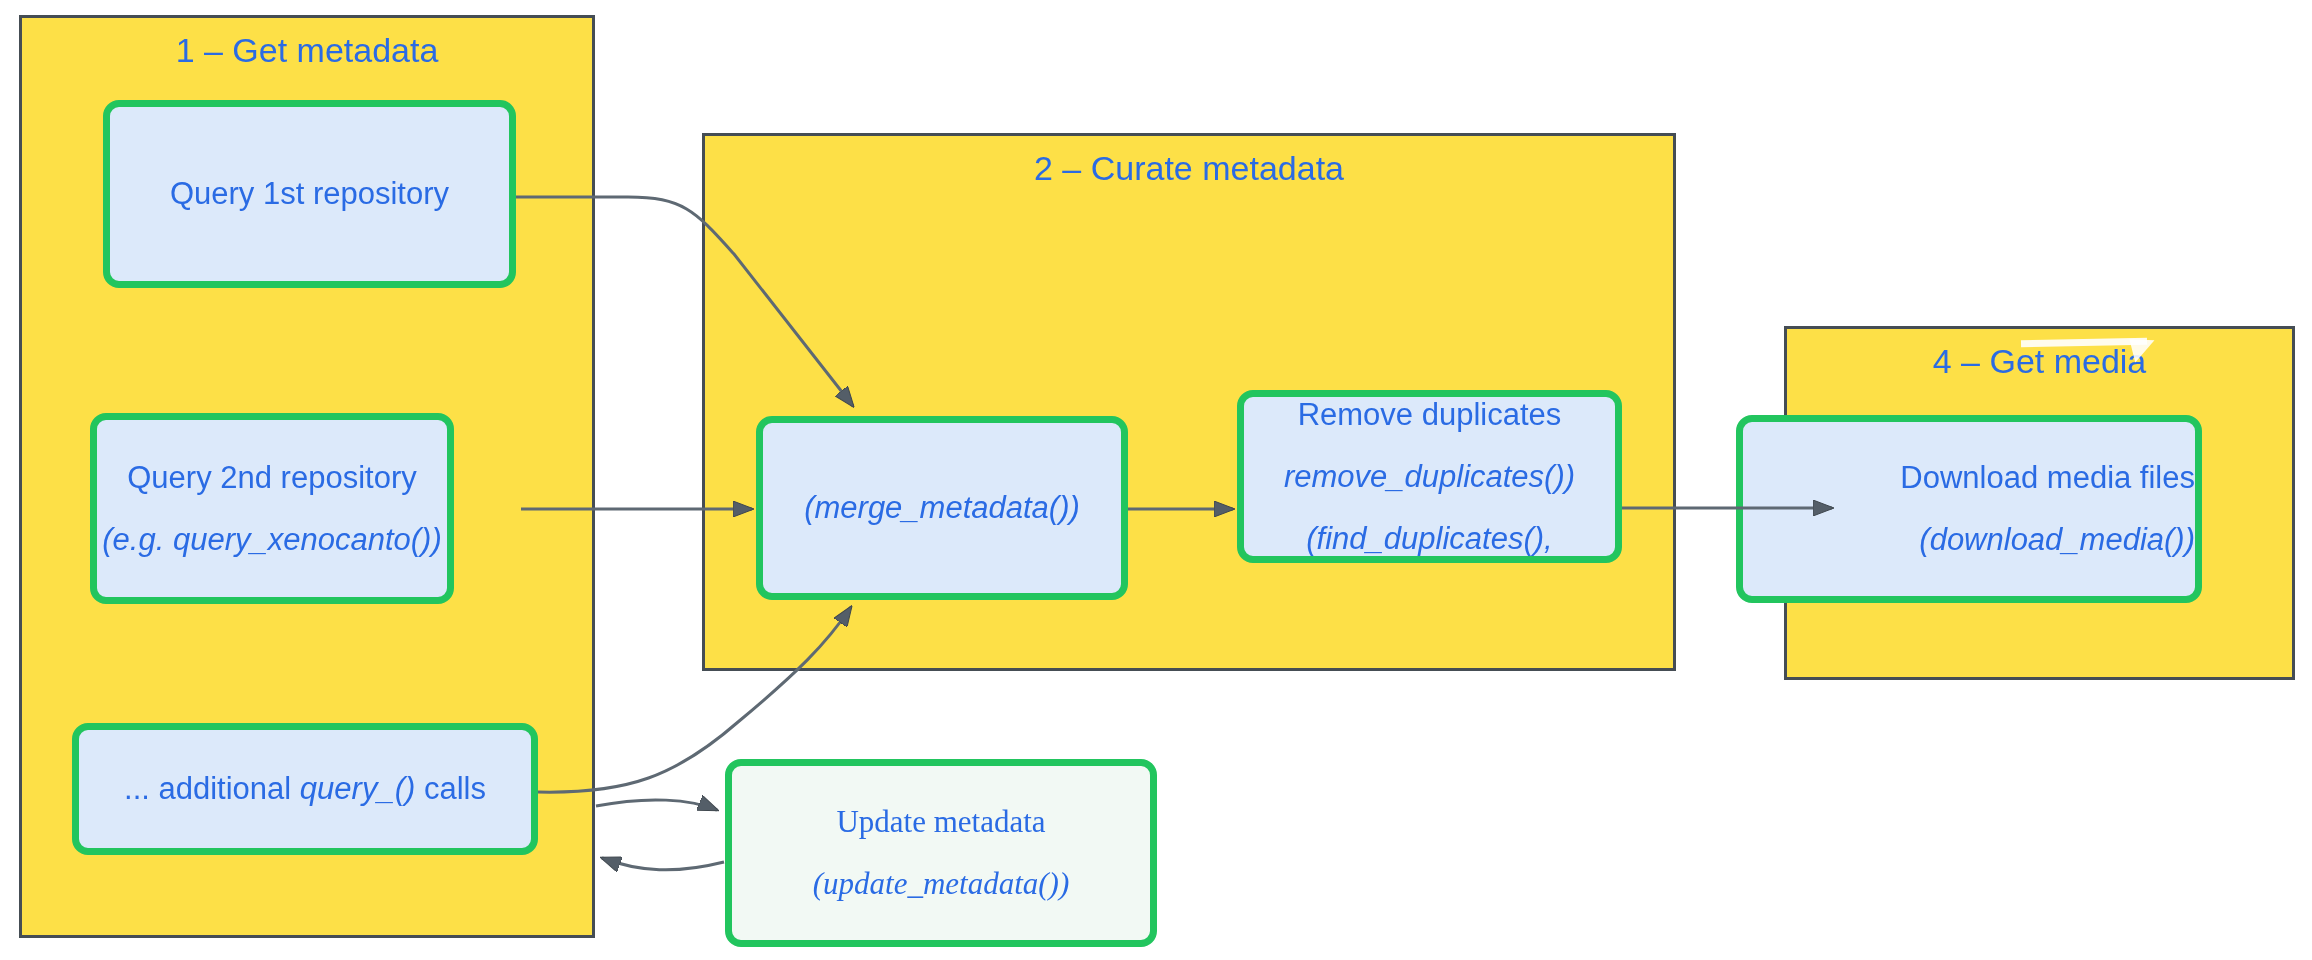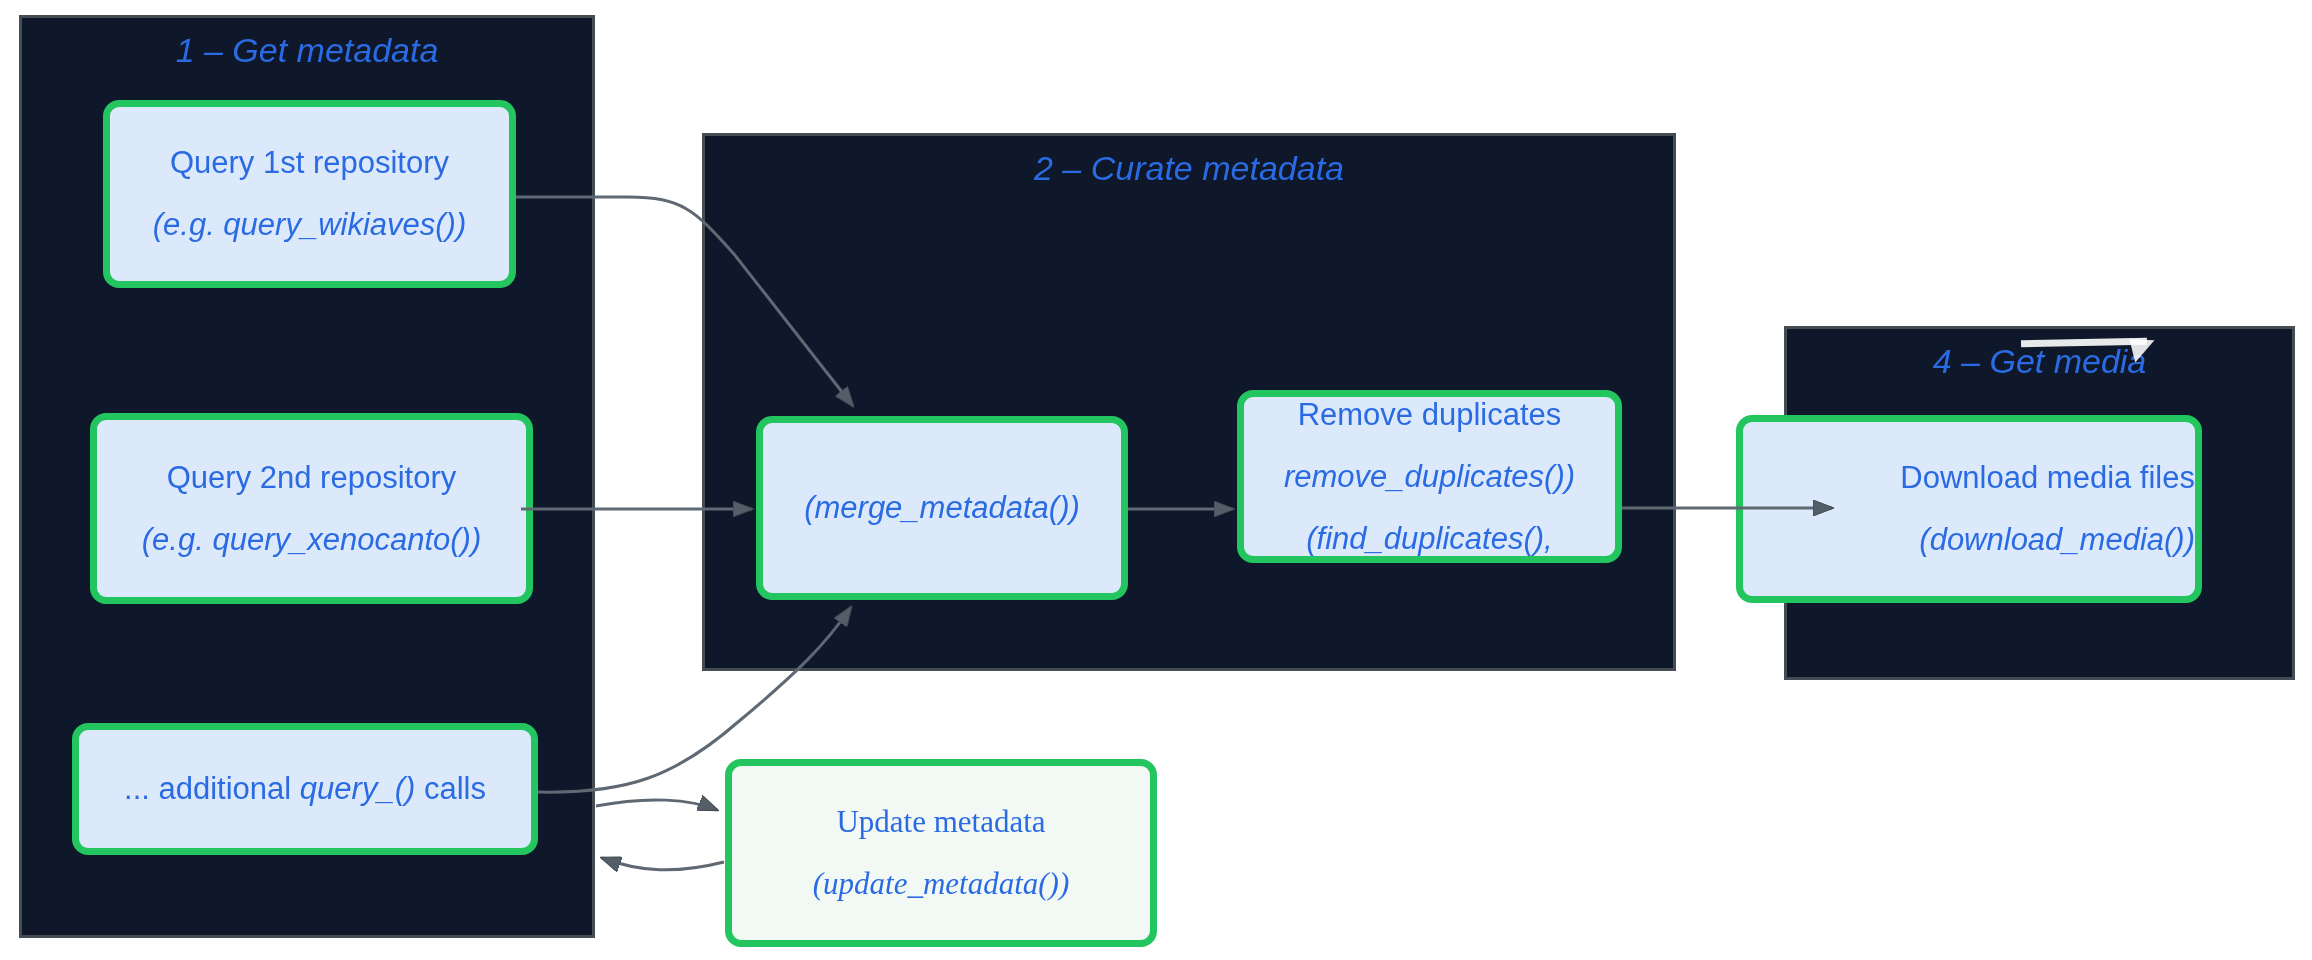--- a/index.html
+++ b/index.html
@@ -1,23 +1,22 @@
 <!DOCTYPE html>
 <html><head>
 <meta charset="utf-8">
 <style>
   html,body { margin:0; padding:0; background:#ffffff; }
   .stage {
     position:relative; width:2312px; height:960px; background:#ffffff;
     font-family:"Liberation Sans", sans-serif; overflow:hidden;
   }
   .container {
-    position:absolute; background:#0f172a; border:3px solid #454d54;
+    position:absolute; background:#fde047; border:3px solid #454d54;
     box-sizing:border-box;
-    font-style:italic;
   }
   .container-title {
     position:absolute; top:11px; left:0; right:0; text-align:center;
     font-size:34px; line-height:42px; color:#2a6be4; white-space:nowrap;
   }
   .node {
     position:absolute; background:#dce9fa; border:7px solid #22c55e;
     border-radius:16px; box-sizing:border-box;
     display:flex; flex-direction:column; align-items:center; justify-content:center;
     text-align:center; font-size:31px; line-height:62px; color:#2a6be4;
@@ -25,21 +24,21 @@
   }
   .node.plain { background:#f2f9f4; }
   .fn { font-style:italic; }
 
   
   #container-get-metadata   { left:19px;   top:15px;  width:576px; height:923px; }
   #container-curate         { left:702px;  top:133px; width:974px; height:538px;padding-left:27px; }
   #container-get-media      { left:1784px; top:326px; width:511px; height:354px; }
 
   #node-query1     { left:103px;  top:100px; width:413px; height:188px; }
-  #node-query2     { left:90px;   top:413px; width:443px; height:191px;justify-content:center; }
+  #node-query2     { left:90px;   top:413px; width:364px; height:191px;justify-content:center; }
   #node-additional { left:72px;   top:723px; width:466px; height:132px; }
   #node-combine    { left:756px;  top:416px; width:372px; height:184px; }
   #node-remove     { left:1237px; top:390px; width:385px; height:173px; }
   #node-download   { left:1736px; top:415px; width:466px; height:188px;align-items:flex-end; }
   #node-update     { left:725px;  top:759px; width:432px; height:188px;font-family:Liberation Serif, serif; }
 
   #flow-arrows { position:absolute; left:0; top:0; width:2312px; height:960px; pointer-events:none; }
 
   
   .artifact-streak {
@@ -65,21 +64,20 @@
   <div class="container" id="container-curate">
     <div class="container-title">2 – Curate metadata</div>
   </div>
 
   <div class="container" id="container-get-media">
     <div class="container-title">4 – Get media</div>
   </div>
 
   <div class="node" id="node-query1">
     <div>Query 1st repository</div>
-    <div class="fn">(e.g. query_wikiaves())</div>
   </div>
 
   <div class="node" id="node-query2">
     <div>Query 2nd repository</div>
     <div class="fn">(e.g. query_xenocanto())</div>
   </div>
 
   <div class="node" id="node-additional">
     <div><span>... additional </span><span class="fn">query_()</span><span> calls</span></div>
   </div>

